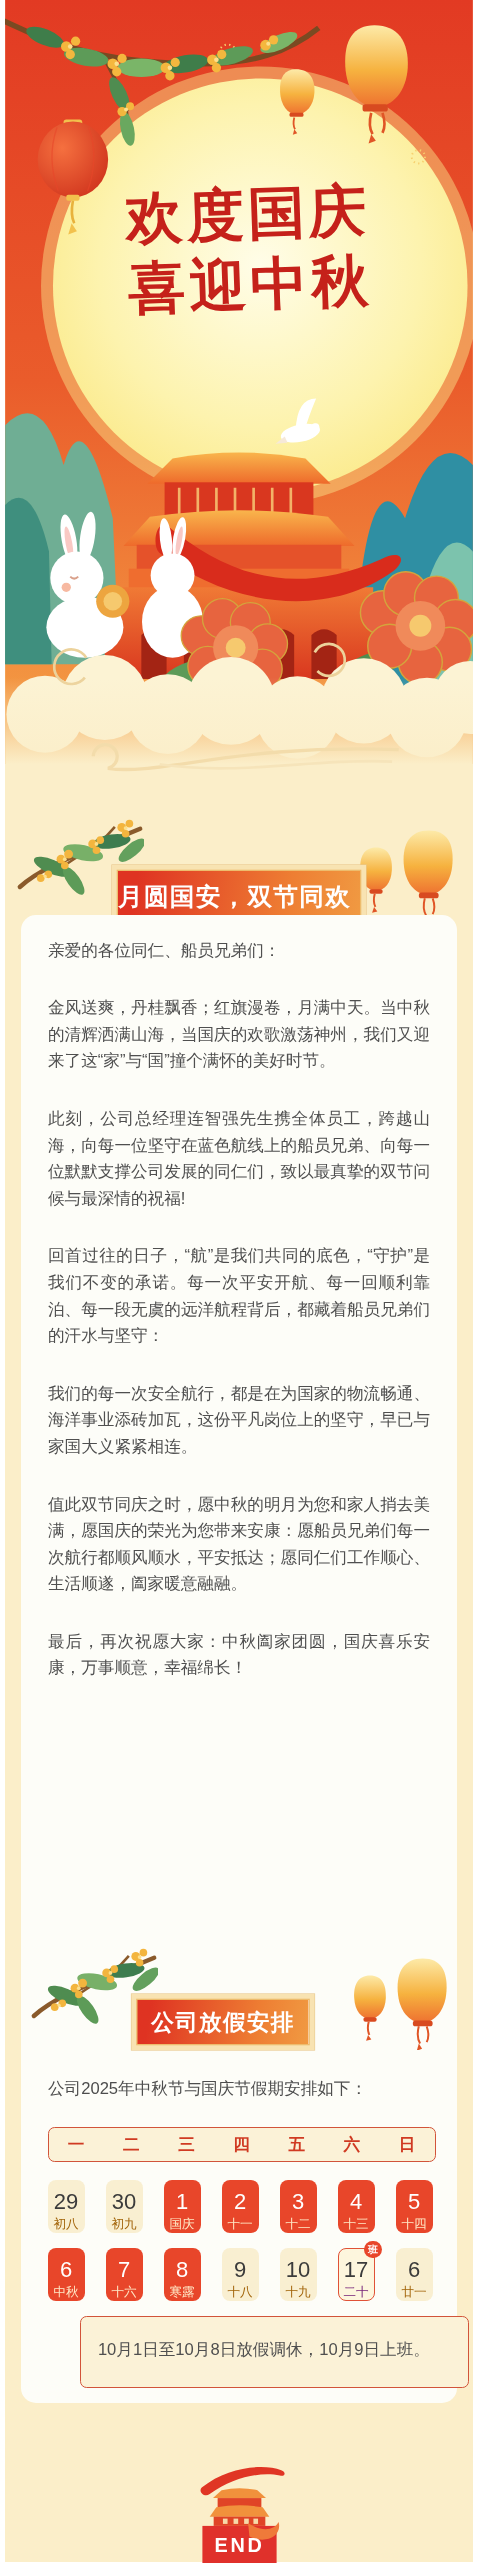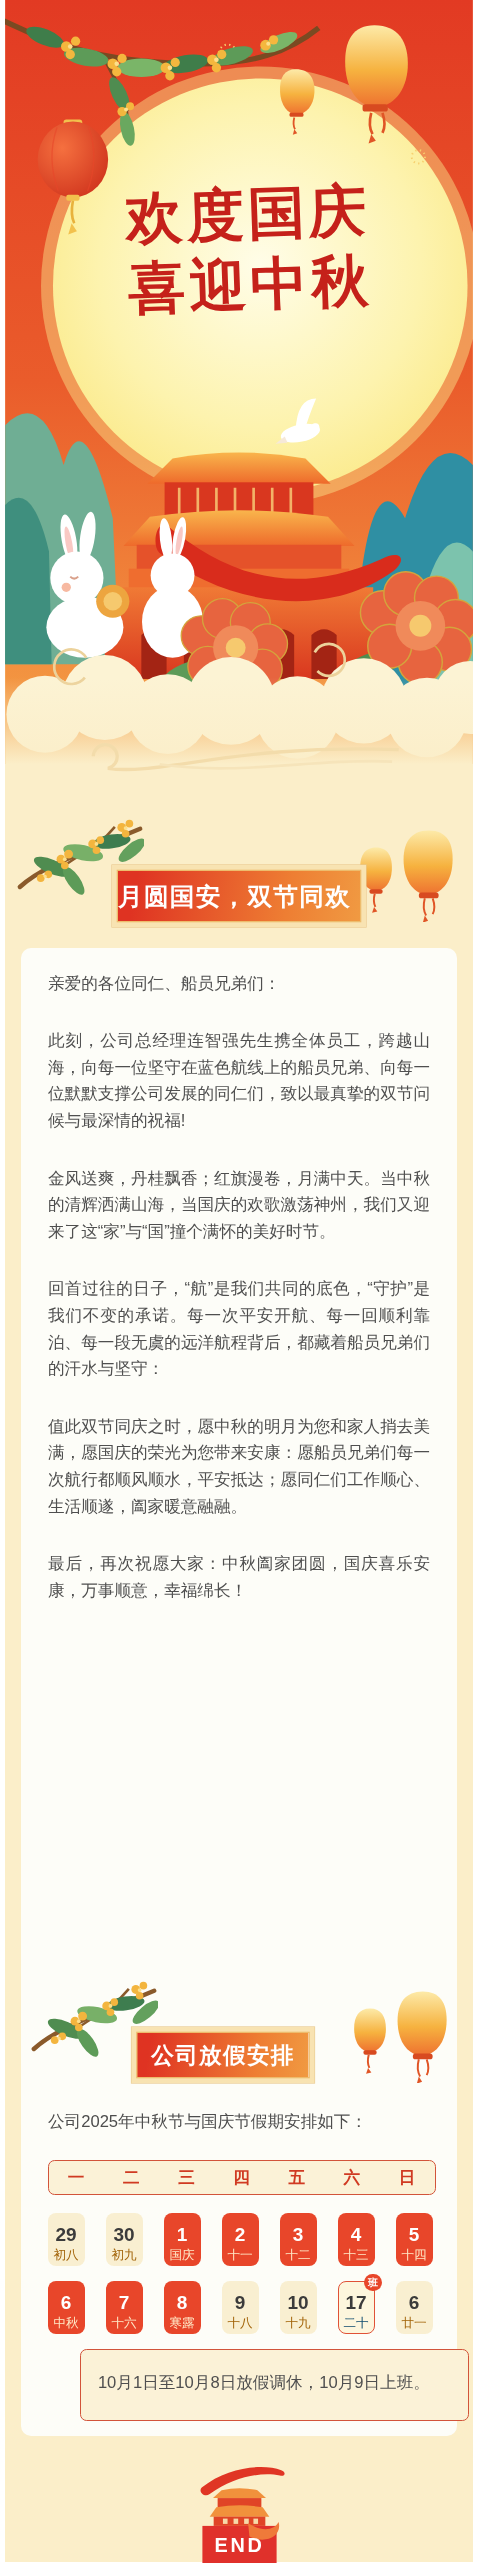--- a/index.html
+++ b/index.html
@@ -10,49 +10,49 @@
   .swirl{position:absolute;left:80px;top:723px;}
   .decor{position:absolute;}
   
   .banner{position:absolute;left:50%;transform:translateX(-50%);
           background:linear-gradient(100deg,#df3322 8%,#ee7e33 70%,#f09a42 100%);
           box-shadow:0 0 0 1.3px #edbc6d,0 0 0 6px #f8e3b2,0 0 0 6.6px #e9c98e;
           display:flex;align-items:center;
           color:#ffffff;font-weight:bold;}
   .banner1{top:871px;width:242px;height:50px;font-size:24.6px;letter-spacing:1.3px;}
   
-  .card{position:absolute;left:21px;top:948px;width:436px;height:1488px;
-        background:#fdfdf8;border-radius:10px;}
+  .card{position:absolute;left:21px;top:915px;width:436px;height:1488px;
+        background:#fdfdf8;border-radius:15px;}
   .letter{padding:22.6px 27px 0 27px;}
   .letter p{margin:0 0 31px 0;font-size:16.6px;line-height:26.6px;color:#4f4f4f;
             text-align:justify;font-weight:400;}
   
   .holiday{position:absolute;left:0;top:996px;width:404px;height:491px;}
   .banner2{position:absolute;left:50%;transform:translateX(-50%);top:89px;
           width:171px;height:44px;font-size:22.6px;letter-spacing:1.3px;
           background:linear-gradient(100deg,#df3322 8%,#ee7e33 70%,#f09a42 100%);
           box-shadow:0 0 0 1.3px #edbc6d,0 0 0 6px #f8e3b2,0 0 0 6.6px #e9c98e;
           display:flex;align-items:center;justify-content:center;color:#fff;font-weight:bold;}
   .intro{position:absolute;left:27px;top:165px;font-size:16.6px;line-height:26.6px;color:#4d4d4d;}
   .weekday-box{position:absolute;left:26.6px;top:216px;width:386px;height:33px;
           background:#fbf2d7;border:1.3px solid #d2543a;border-radius:6.6px;
           display:flex;align-items:center;}
   .weekday-box span{flex:1;text-align:center;font-size:16.6px;font-weight:bold;color:#d03a22;}
   .cal-row{position:absolute;left:26.6px;display:flex;gap:21px;}
   .row1{top:269px;} .row2{top:337px;}
   .cell{width:37px;height:53px;border-radius:8px;display:flex;flex-direction:column;
         align-items:center;justify-content:center;position:relative;box-sizing:border-box;}
-  .cell .num{font-size:19px;font-weight:bold;line-height:1.15;margin-top:9px;}
+  .cell .num{font-size:22px;font-weight:normal;line-height:1.15;margin-top:9px;}
   .cell .lunar{font-size:12.6px;margin-top:2px;}
   .cell-normal{background:#f9efd1;}
   .cell-normal .num{color:#3b3b3b;} .cell-normal .lunar{color:#a16207;}
   .cell-holiday{background:#e8462a;}
   .cell-holiday .num{color:#ffffff;} .cell-holiday .lunar{color:#ffe8c6;}
   .cell-work{background:#fdf6dd;border:1.3px solid #e05237;}
-  .cell-work .num{color:#3b3b3b;} .cell-work .lunar{color:#0c4a6e;}
+  .cell-work .num{color:#3b3b3b;} .cell-work .lunar{color:#701a75;}
   .badge{position:absolute;top:-8px;right:-8px;width:17.3px;height:17.3px;border-radius:50%;
         background:#e8462a;color:#fff;font-size:10px;display:flex;align-items:center;
         justify-content:center;font-weight:bold;}
   .note-box{position:absolute;left:26.6px;top:405px;width:389px;height:72px;box-sizing:border-box;
         background:#fbf2d7;border:1.3px solid #d2543a;border-radius:6.6px;
         padding:20px 17.3px;font-size:16.6px;color:#4f4f4f;line-height:26.6px;margin-left:32px;}
   
   .footer-emblem{position:absolute;left:183px;top:2457px;}
 </style>
 </head>
@@ -324,23 +324,24 @@
       <use href="#lantern-pair"></use>
     </svg>
 
   <div class="banner banner1">
     <span>月圆国安，双节同欢</span>
   </div>
 
   <div class="card">
     <div class="letter">
         <p>亲爱的各位同仁、船员兄弟们：</p>
+        <p>金风送爽，丹桂飘香；红旗漫卷，月满中天。当中秋的清辉洒满山海，当国庆的欢歌激荡神州，我们又迎来了这“家”与“国”撞个满怀的美好时节。</p>
         <p>此刻，公司总经理连智强先生携全体员工，跨越山海，向每一位坚守在蓝色航线上的船员兄弟、向每一位默默支撑公司发展的同仁们，致以最真挚的双节问候与最深情的祝福!</p>
-        <p>金风送爽，丹桂飘香；红旗漫卷，月满中天。当中秋的清辉洒满山海，当国庆的欢歌激荡神州，我们又迎来了这“家”与“国”撞个满怀的美好时节。</p>
         <p>回首过往的日子，“航”是我们共同的底色，“守护”是我们不变的承诺。每一次平安开航、每一回顺利靠泊、每一段无虞的远洋航程背后，都藏着船员兄弟们的汗水与坚守：</p>
+        <p>我们的每一次安全航行，都是在为国家的物流畅通、海洋事业添砖加瓦，这份平凡岗位上的坚守，早已与家国大义紧紧相连。</p>
         <p>值此双节同庆之时，愿中秋的明月为您和家人捎去美满，愿国庆的荣光为您带来安康：愿船员兄弟们每一次航行都顺风顺水，平安抵达；愿同仁们工作顺心、生活顺遂，阖家暖意融融。</p>
         <p>最后，再次祝愿大家：中秋阖家团圆，国庆喜乐安康，万事顺意，幸福绵长！</p>
       </div>
 
     <div class="holiday">
       <svg class="decor" style="left:8.6px;top:10px" width="128" height="114" viewBox="0 0 200 180">
           <use href="#osm-branch"></use>
         </svg>
       <svg class="decor" style="left:324px;top:39px" width="112" height="100" viewBox="0 0 170 150">
           <use href="#lantern-pair"></use>

